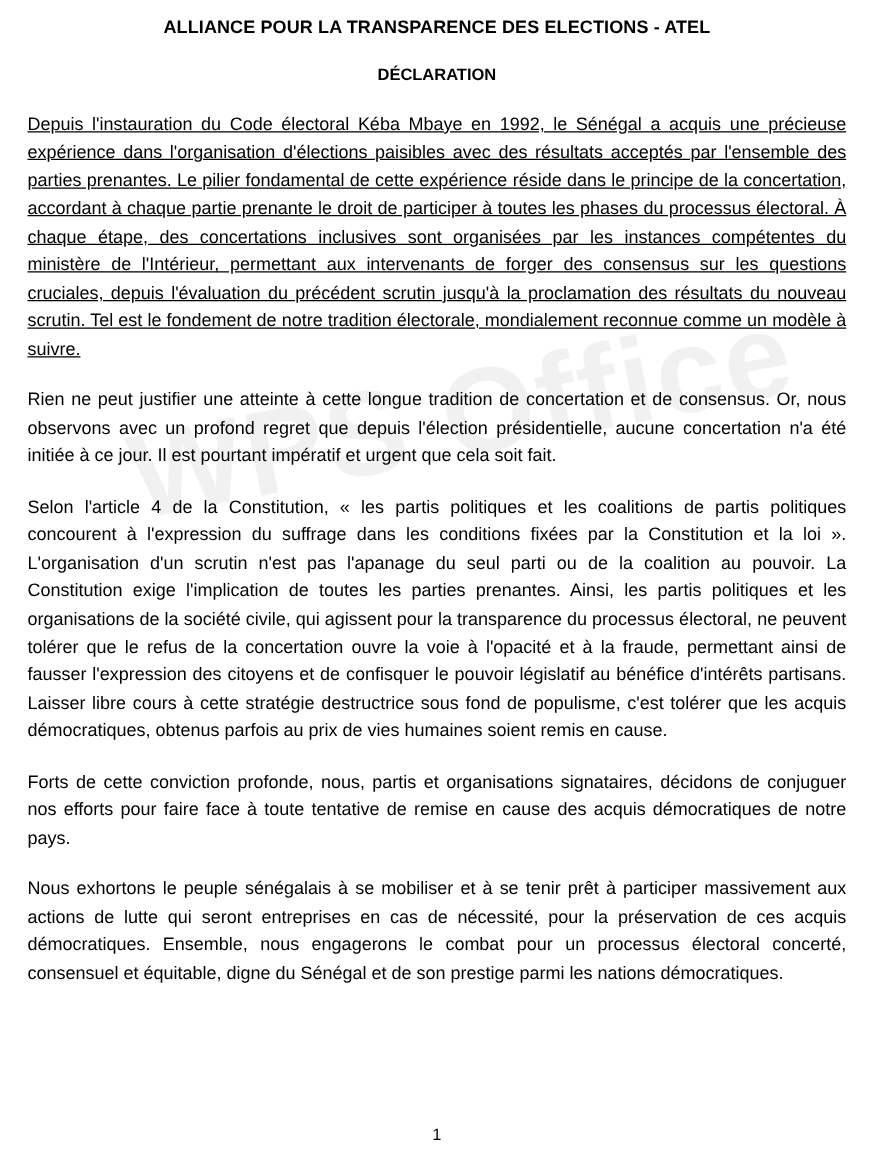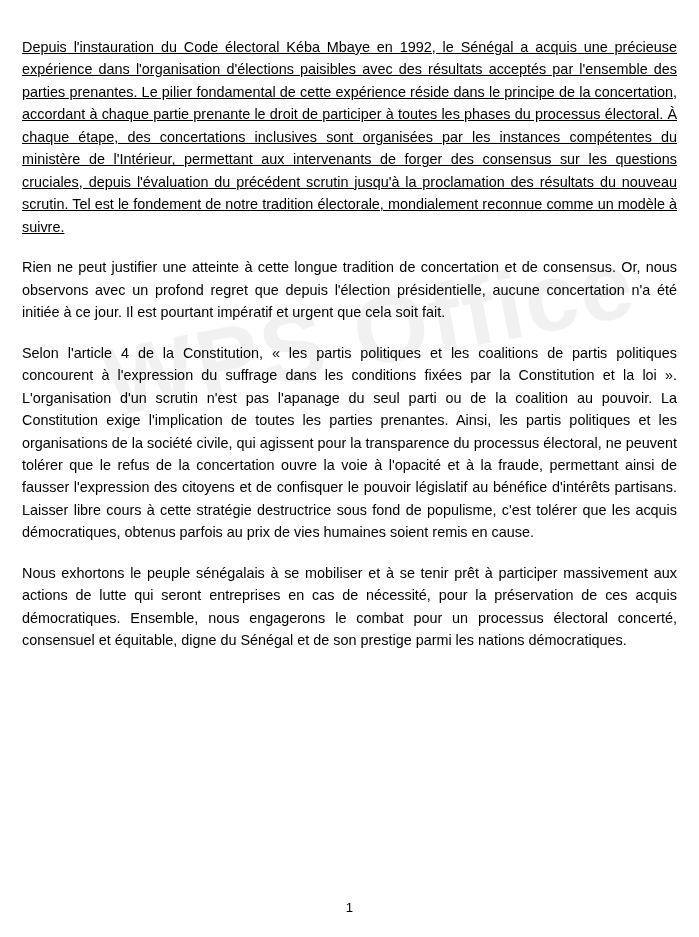--- a/index.html
+++ b/index.html
@@ -89,22 +89,25 @@
 </head>
 <body>
 
 <div class="page">
 
   <div class="watermark">
     <div class="watermark-text">WPS Office</div>
   </div>
 
   <div class="content">
+    <h1 class="doc-title">ALLIANCE POUR LA TRANSPARENCE DES ELECTIONS - ATEL</h1>
+    <h2 class="doc-subtitle">DÉCLARATION</h2>
 
     <p class="body-text">Depuis l'instauration du Code électoral Kéba Mbaye en 1992, le Sénégal a acquis une précieuse expérience dans l'organisation d'élections paisibles avec des résultats acceptés par l'ensemble des parties prenantes. Le pilier fondamental de cette expérience réside dans le principe de la concertation, accordant à chaque partie prenante le droit de participer à toutes les phases du processus électoral. À chaque étape, des concertations inclusives sont organisées par les instances compétentes du ministère de l'Intérieur, permettant aux intervenants de forger des consensus sur les questions cruciales, depuis l'évaluation du précédent scrutin jusqu'à la proclamation des résultats du nouveau scrutin. Tel est le fondement de notre tradition électorale, mondialement reconnue comme un modèle à suivre.</p>
     <p class="body-text">Rien ne peut justifier une atteinte à cette longue tradition de concertation et de consensus. Or, nous observons avec un profond regret que depuis l'élection présidentielle, aucune concertation n'a été initiée à ce jour. Il est pourtant impératif et urgent que cela soit fait.</p>
     <p class="body-text">Selon l'article 4 de la Constitution, « les partis politiques et les coalitions de partis politiques concourent à l'expression du suffrage dans les conditions fixées par la Constitution et la loi ». L'organisation d'un scrutin n'est pas l'apanage du seul parti ou de la coalition au pouvoir. La Constitution exige l'implication de toutes les parties prenantes. Ainsi, les partis politiques et les organisations de la société civile, qui agissent pour la transparence du processus électoral, ne peuvent tolérer que le refus de la concertation ouvre la voie à l'opacité et à la fraude, permettant ainsi de fausser l'expression des citoyens et de confisquer le pouvoir législatif au bénéfice d'intérêts partisans. Laisser libre cours à cette stratégie destructrice sous fond de populisme, c'est tolérer que les acquis démocratiques, obtenus parfois au prix de vies humaines soient remis en cause.</p>
+    <p class="body-text">Forts de cette conviction profonde, nous, partis et organisations signataires, décidons de conjuguer nos efforts pour faire face à toute tentative de remise en cause des acquis démocratiques de notre pays.</p>
     <p class="body-text">Nous exhortons le peuple sénégalais à se mobiliser et à se tenir prêt à participer massivement aux actions de lutte qui seront entreprises en cas de nécessité, pour la préservation de ces acquis démocratiques. Ensemble, nous engagerons le combat pour un processus électoral concerté, consensuel et équitable, digne du Sénégal et de son prestige parmi les nations démocratiques.</p>
   </div>
 
   <div class="page-number">1</div>
 
 </div>
 
 </body></html>

